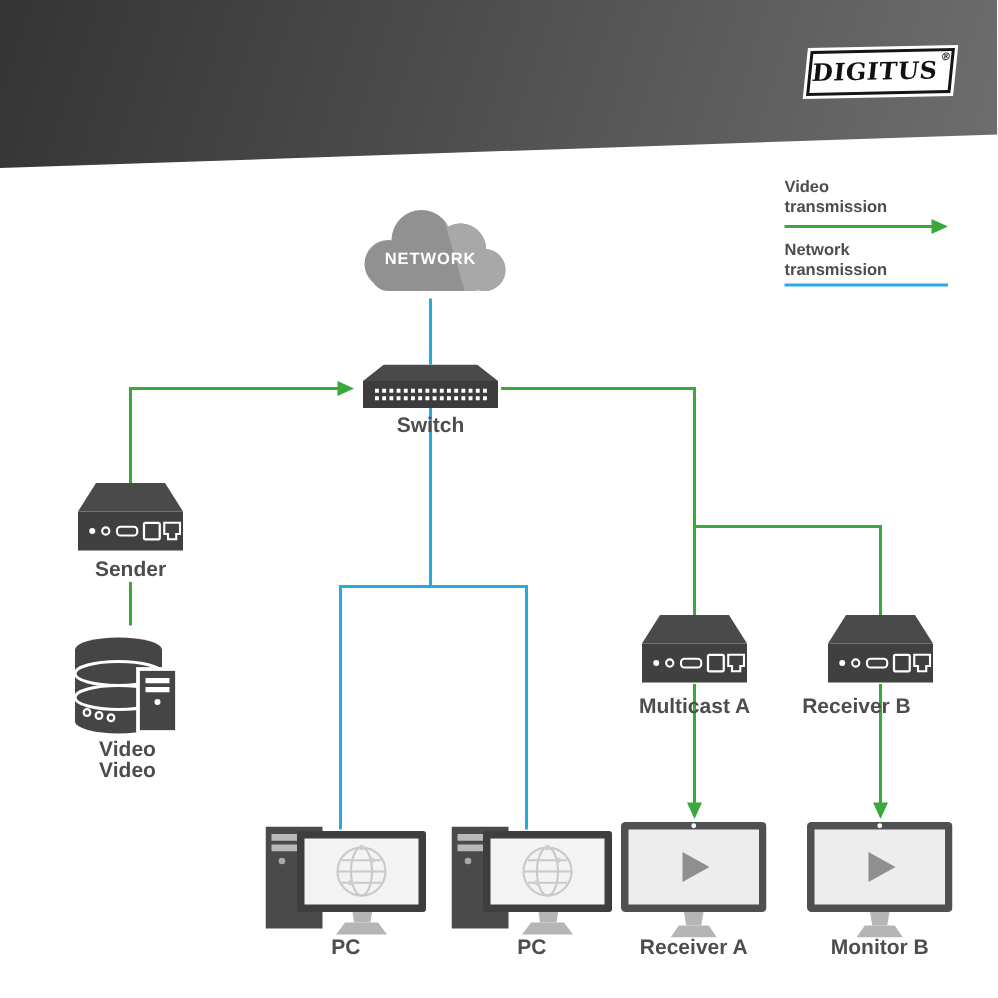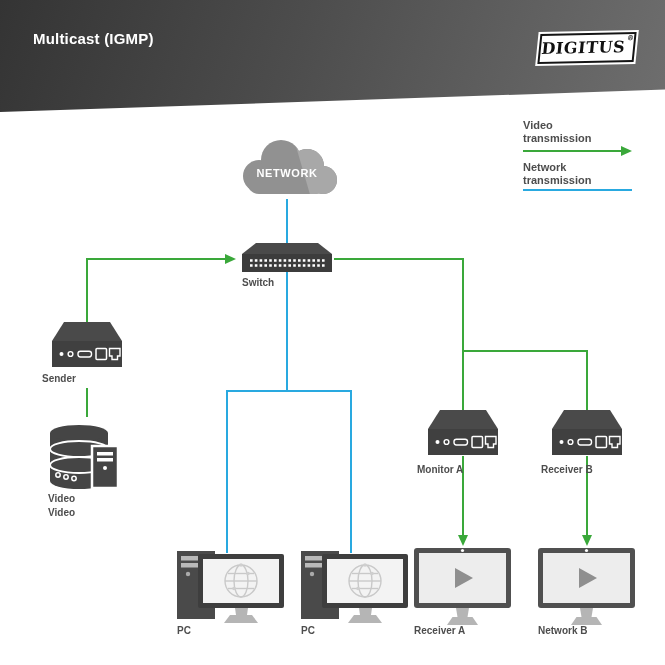--- a/index.html
+++ b/index.html
@@ -48,36 +48,35 @@
     border-top:5px solid transparent;border-bottom:5px solid transparent;
     border-left:11px solid #3aa83a;
   }
   .arrow-down{
     position:absolute;width:0;height:0;
     border-left:5px solid transparent;border-right:5px solid transparent;
     border-top:11px solid #3aa83a;
   }
   
   .node-label{
-    position:absolute;text-align:left;font-size:10px;font-weight:bold;
+    position:absolute;text-align:center;font-size:14px;font-weight:bold;
     color:#4d4d4d;line-height:14px;
   }
   .cloud-text{
     position:absolute;left:235px;top:167px;width:104px;text-align:center;
     color:#ffffff;font-size:11px;font-weight:bold;letter-spacing:0.6px;
   }
   .dev{position:absolute;}
 </style>
 </head>
 <body>
 
 <div class="stage">
 
   <div class="header"></div>
-  <div class="page-title">Multicast (IGMP)</div>
   <div class="brand-box">
     <div class="brand-inner">
       <span class="brand-text"><span>DIGITUS</span><span class="brand-reg">®</span></span>
     </div>
   </div>
 
   <div class="legend-label" style="left:523px;top:119px;">
     <div>Video</div>
     <div>transmission</div>
   </div>
@@ -147,21 +146,21 @@
     <svg width="70" height="46" viewBox="0 0 70 46">
       <polygon points="12,0 58,0 70,19 0,19" fill="#4a4a4a"></polygon>
       <rect x="0" y="19" width="70" height="26" fill="#404040"></rect>
       <circle cx="9.5" cy="32" r="2" fill="#ffffff"></circle>
       <circle cx="18.5" cy="32" r="2.4" fill="none" stroke="#ffffff" stroke-width="1.4"></circle>
       <rect x="26" y="29.2" width="13.5" height="5.8" rx="2.4" fill="none" stroke="#ffffff" stroke-width="1.4"></rect>
       <rect x="44" y="26.5" width="10.5" height="11" rx="1" fill="none" stroke="#ffffff" stroke-width="1.5"></rect>
       <path d="M57.5 26.5 H68 V34 H65.5 V37.5 H60 V34 H57.5 Z" fill="none" stroke="#ffffff" stroke-width="1.4"></path>
     </svg>
   </div>
-  <div class="node-label" style="left:42px;top:372px;width:70px;">Sender</div>
+  <div class="node-label" style="left:52px;top:372px;width:70px;">Sender</div>
 
   <div class="dev" style="left:48px;top:424px;">
     <svg width="74" height="66" viewBox="0 0 74 66">
       <g fill="#454545">
         <rect x="2" y="9" width="58" height="48"></rect>
         <ellipse cx="31" cy="9" rx="29" ry="8"></ellipse>
         <ellipse cx="31" cy="57" rx="29" ry="8"></ellipse>
       </g>
       <ellipse cx="31" cy="25" rx="29" ry="8" fill="none" stroke="#ffffff" stroke-width="2"></ellipse>
       <ellipse cx="31" cy="41" rx="29" ry="8" fill="none" stroke="#ffffff" stroke-width="2"></ellipse>
@@ -183,34 +182,34 @@
     <svg width="72" height="46" viewBox="0 0 70 46">
       <polygon points="12,0 58,0 70,19 0,19" fill="#4a4a4a"></polygon>
       <rect x="0" y="19" width="70" height="26" fill="#404040"></rect>
       <circle cx="9.5" cy="32" r="2" fill="#ffffff"></circle>
       <circle cx="18.5" cy="32" r="2.4" fill="none" stroke="#ffffff" stroke-width="1.4"></circle>
       <rect x="26" y="29.2" width="13.5" height="5.8" rx="2.4" fill="none" stroke="#ffffff" stroke-width="1.4"></rect>
       <rect x="44" y="26.5" width="10.5" height="11" rx="1" fill="none" stroke="#ffffff" stroke-width="1.5"></rect>
       <path d="M57.5 26.5 H68 V34 H65.5 V37.5 H60 V34 H57.5 Z" fill="none" stroke="#ffffff" stroke-width="1.4"></path>
     </svg>
   </div>
-  <div class="node-label" style="left:417px;top:463px;width:92px;">Monitor A</div>
+  <div class="node-label" style="left:417px;top:463px;width:92px;">Multicast A</div>
 
   <div class="dev" style="left:551px;top:410px;">
     <svg width="72" height="46" viewBox="0 0 70 46">
       <polygon points="12,0 58,0 70,19 0,19" fill="#4a4a4a"></polygon>
       <rect x="0" y="19" width="70" height="26" fill="#404040"></rect>
       <circle cx="9.5" cy="32" r="2" fill="#ffffff"></circle>
       <circle cx="18.5" cy="32" r="2.4" fill="none" stroke="#ffffff" stroke-width="1.4"></circle>
       <rect x="26" y="29.2" width="13.5" height="5.8" rx="2.4" fill="none" stroke="#ffffff" stroke-width="1.4"></rect>
       <rect x="44" y="26.5" width="10.5" height="11" rx="1" fill="none" stroke="#ffffff" stroke-width="1.5"></rect>
       <path d="M57.5 26.5 H68 V34 H65.5 V37.5 H60 V34 H57.5 Z" fill="none" stroke="#ffffff" stroke-width="1.4"></path>
     </svg>
   </div>
-  <div class="node-label" style="left:541px;top:463px;width:92px;">Receiver B</div>
+  <div class="node-label" style="left:525px;top:463px;width:92px;">Receiver B</div>
 
   <div class="dev" style="left:177px;top:551px;">
     <svg width="107" height="73" viewBox="0 0 107 73">
       <rect x="0" y="0" width="38" height="68" fill="#4a4a4a"></rect>
       <rect x="4" y="5" width="26" height="4.5" fill="#b9b9b9"></rect>
       <rect x="4" y="12" width="26" height="4.5" fill="#b9b9b9"></rect>
       <circle cx="11" cy="23" r="2.2" fill="#aaaaaa"></circle>
       <rect x="21" y="3" width="86" height="54" rx="2" fill="#3e3e3e"></rect>
       <rect x="26" y="8" width="76" height="44" fill="#f3f3f3"></rect>
       <g stroke="#c9c9c9" stroke-width="1.4" fill="none">
@@ -268,15 +267,15 @@
   <div class="dev" style="left:538px;top:545px;">
     <svg width="97" height="80" viewBox="0 0 97 80">
       <rect x="0" y="3" width="97" height="60" rx="3" fill="#505050"></rect>
       <rect x="5" y="8" width="87" height="50" fill="#ededed"></rect>
       <circle cx="48.5" cy="5.5" r="1.6" fill="#ffffff"></circle>
       <polygon points="41,23 41,43 59,33" fill="#8f8f8f"></polygon>
       <path d="M42 63 h13 l-1.5 9 h-10 z" fill="#b5b5b5"></path>
       <path d="M33 80 h31 l-5.5 -8 h-20 z" fill="#b5b5b5"></path>
     </svg>
   </div>
-  <div class="node-label" style="left:538px;top:624px;width:97px;">Network B</div>
+  <div class="node-label" style="left:538px;top:624px;width:97px;">Monitor B</div>
 
 </div>
 
 </body></html>

